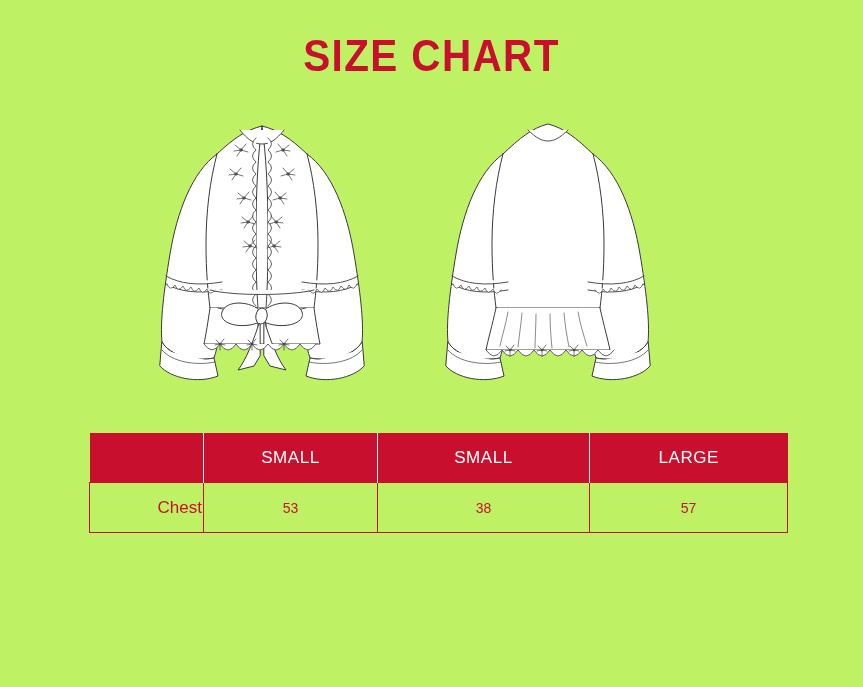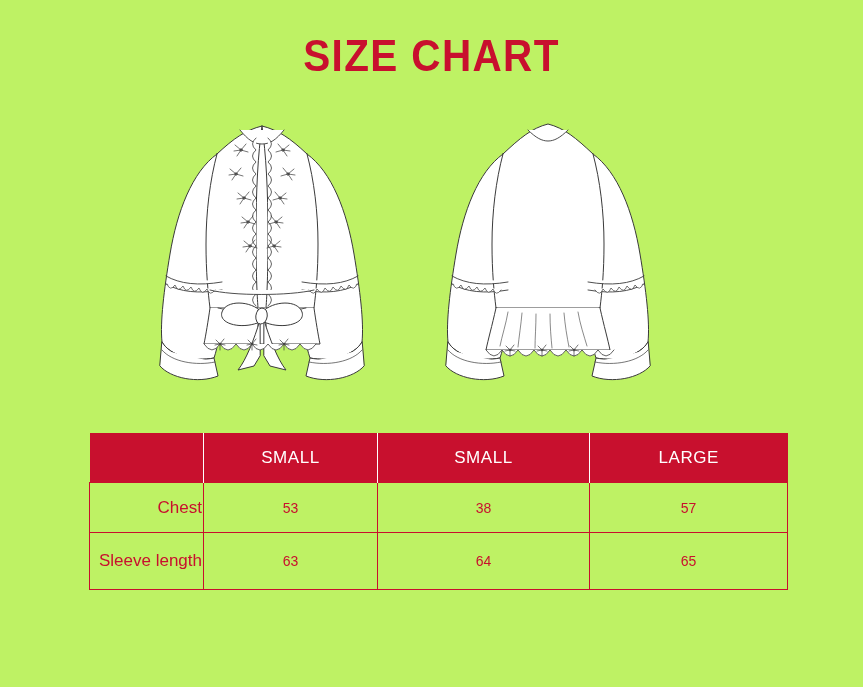--- a/index.html
+++ b/index.html
@@ -291,23 +291,17 @@
           <th>LARGE</th>
         </tr>
       </thead>
       <tbody>
         <tr>
           <td class="rowlabel">Chest</td>
           <td>53</td>
           <td>38</td>
           <td>57</td>
         </tr>
-        <tr class="tall">
-          <td class="rowlabel">Sleeve length</td>
-          <td>63</td>
-          <td>64</td>
-          <td>65</td>
-        </tr>
       </tbody>
     </table>
   </div>
 
 </div>
 
 </body></html>

